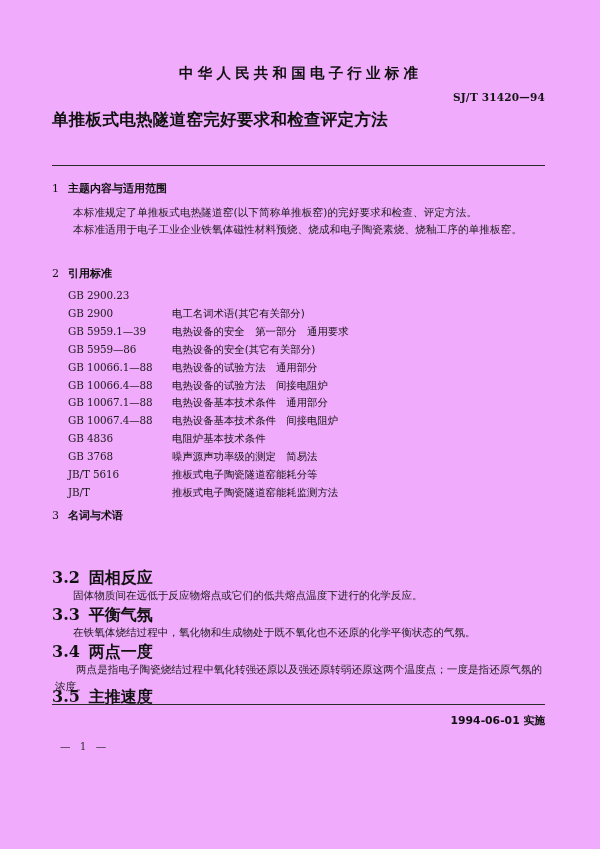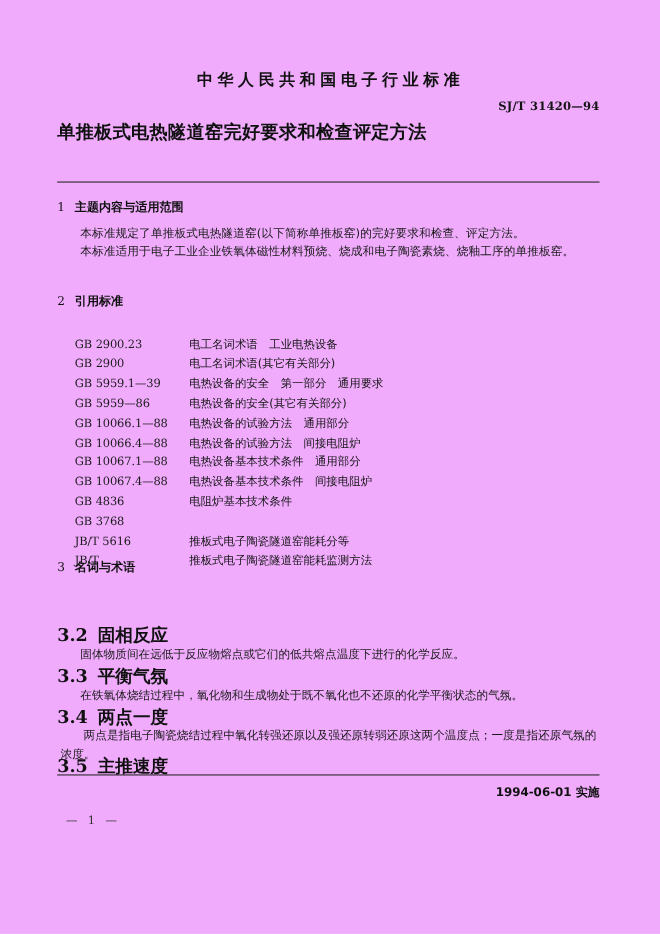--- a/index.html
+++ b/index.html
@@ -92,21 +92,21 @@
     font-size: 10.6px;
   }
   .lat {
     font-family: "DejaVu Serif", "Liberation Serif", serif;
   }
 
   
   .reflist {
     position: absolute;
     left: 68px;
-    top: 305px;
+    top: 287px;
     font-size: 10.4px;
     line-height: 17.9px;
   }
   .refrow {
     display: flex;
     white-space: nowrap;
   }
   .refcode {
     width: 104px;
     flex: 0 0 104px;
@@ -185,21 +185,20 @@
   <div class="para indent" style="left:52px; top:204px; width:493px;">本标准规定了单推板式电热隧道窑(以下简称单推板窑)的完好要求和检查、评定方法。</div>
   <div class="para indent" style="left:52px; top:221px; width:493px;">本标准适用于电子工业企业铁氧体磁性材料预烧、烧成和电子陶瓷素烧、烧釉工序的单推板窑。</div>
 
   <div class="h2" style="left:52px; top:268px;">
     <span class="num lat">2</span><span>引用标准</span>
   </div>
 
   <div class="reflist">
     <div class="refrow">
       <span class="refcode">GB 2900.23</span>
-      <span class="refname">电工名词术语　工业电热设备</span>
     </div>
     <div class="refrow">
       <span class="refcode">GB 2900</span>
       <span class="refname">电工名词术语(其它有关部分)</span>
     </div>
     <div class="refrow">
       <span class="refcode">GB 5959.1—39</span>
       <span class="refname">电热设备的安全　第一部分　通用要求</span>
     </div>
     <div class="refrow">
@@ -221,20 +220,21 @@
     <div class="refrow">
       <span class="refcode">GB 10067.4—88</span>
       <span class="refname">电热设备基本技术条件　间接电阻炉</span>
     </div>
     <div class="refrow">
       <span class="refcode">GB 4836</span>
       <span class="refname">电阻炉基本技术条件</span>
     </div>
     <div class="refrow">
       <span class="refcode">GB 3768</span>
+      <span class="refname">噪声源声功率级的测定　简易法</span>
     </div>
     <div class="refrow">
       <span class="refcode">JB/T 5616</span>
       <span class="refname">推板式电子陶瓷隧道窑能耗分等</span>
     </div>
     <div class="refrow">
       <span class="refcode">JB/T</span>
       <span class="refname">推板式电子陶瓷隧道窑能耗监测方法</span>
     </div>
   </div>

